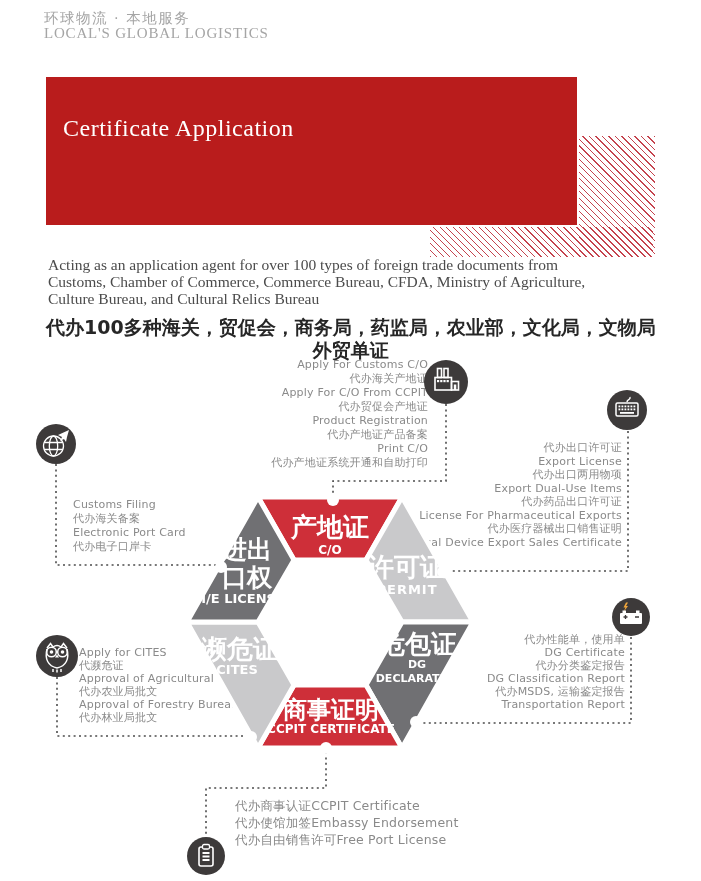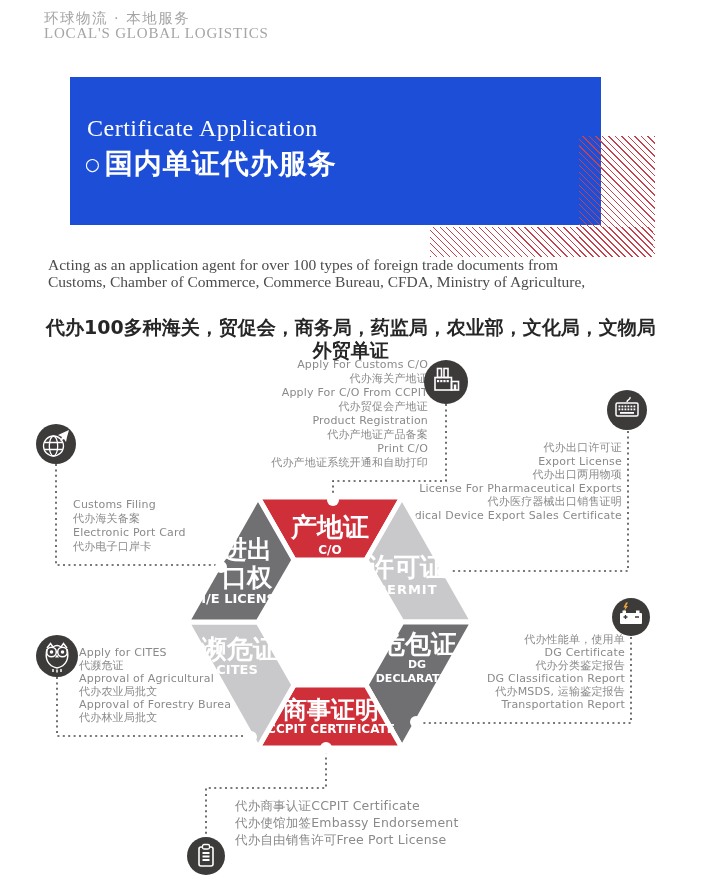--- a/index.html
+++ b/index.html
@@ -5,21 +5,21 @@
   html,body{margin:0;padding:0;background:#ffffff;}
   .page{position:relative;width:701px;height:881px;background:#fff;overflow:hidden;
         font-family:"DejaVu Sans","Liberation Sans",sans-serif;}
 
   
   .logo{position:absolute;left:44px;top:9px;color:#a5a5a5;}
   .logo-zh{font-size:14.5px;letter-spacing:1.5px;line-height:18px;}
   .logo-en{font-family:"Liberation Serif","DejaVu Serif",serif;font-size:15px;letter-spacing:.8px;line-height:12px;}
 
   
-  .banner{position:absolute;left:46px;top:77px;width:531px;height:148px;background:#1d4ed8;margin-left:24px;}
+  .banner{position:absolute;left:46px;top:77px;width:531px;height:148px;background:#b91c1c;}
   .banner-en{position:absolute;left:17px;top:38px;color:#fff;
              font-family:"Liberation Serif","DejaVu Serif",serif;font-size:24px;letter-spacing:.5px;}
   .banner-zh{position:absolute;left:15px;top:68px;color:#fff;font-size:28px;font-weight:bold;letter-spacing:1px;}
   .banner-zh .bullet{font-size:17px;font-weight:normal;vertical-align:3px;margin-right:4px;}
 
   .stripes{position:absolute;
            background:repeating-linear-gradient(45deg,#c5434e 0,#c5434e 1px,rgba(0,0,0,0) 1px,rgba(0,0,0,0) 4.6px);}
   .stripes-a{left:579px;top:136px;width:76px;height:121px;}
   .stripes-b{left:430px;top:227px;width:223px;height:30px;}
 
@@ -54,28 +54,28 @@
 
 <div class="page">
 
   <div class="logo">
     <div class="logo-zh">环球物流 · 本地服务</div>
     <div class="logo-en">LOCAL'S GLOBAL LOGISTICS</div>
   </div>
 
   <div class="banner">
     <div class="banner-en">Certificate Application</div>
-    <div class="banner-zh"><span class="bullet">○</span><span>国内单证代办服务</span></div>
   </div>
   <div class="stripes stripes-a"></div>
   <div class="stripes stripes-b"></div>
 
   <div class="intro">
       <div class="ln">Acting as an application agent for over 100 types of foreign trade documents from</div>
       <div class="ln">Customs, Chamber of Commerce, Commerce Bureau, CFDA, Ministry of Agriculture,</div>
+      <div class="ln">Culture Bureau, and Cultural Relics Bureau</div>
     </div>
 
   <div class="headline">
       <div class="ln">代办100多种海关，贸促会，商务局，药监局，农业部，文化局，文物局</div>
       <div class="ln">外贸单证</div>
     </div>
 
   <div class="list list-right list-co">
       <div class="ln">Apply For Customs C/O</div>
       <div class="ln">代办海关产地证</div>
@@ -83,20 +83,22 @@
       <div class="ln">代办贸促会产地证</div>
       <div class="ln">Product Registration</div>
       <div class="ln">代办产地证产品备案</div>
       <div class="ln">Print C/O</div>
       <div class="ln">代办产地证系统开通和自助打印</div>
     </div>
   <div class="list list-right list-export">
       <div class="ln">代办出口许可证</div>
       <div class="ln">Export License</div>
       <div class="ln">代办出口两用物项</div>
+      <div class="ln">Export Dual-Use Items</div>
+      <div class="ln">代办药品出口许可证</div>
       <div class="ln">License For Pharmaceutical Exports</div>
       <div class="ln">代办医疗器械出口销售证明</div>
       <div class="ln">Medical Device Export Sales Certificate</div>
     </div>
   <div class="list list-customs">
       <div class="ln">Customs Filing</div>
       <div class="ln">代办海关备案</div>
       <div class="ln">Electronic Port Card</div>
       <div class="ln">代办电子口岸卡</div>
     </div>

